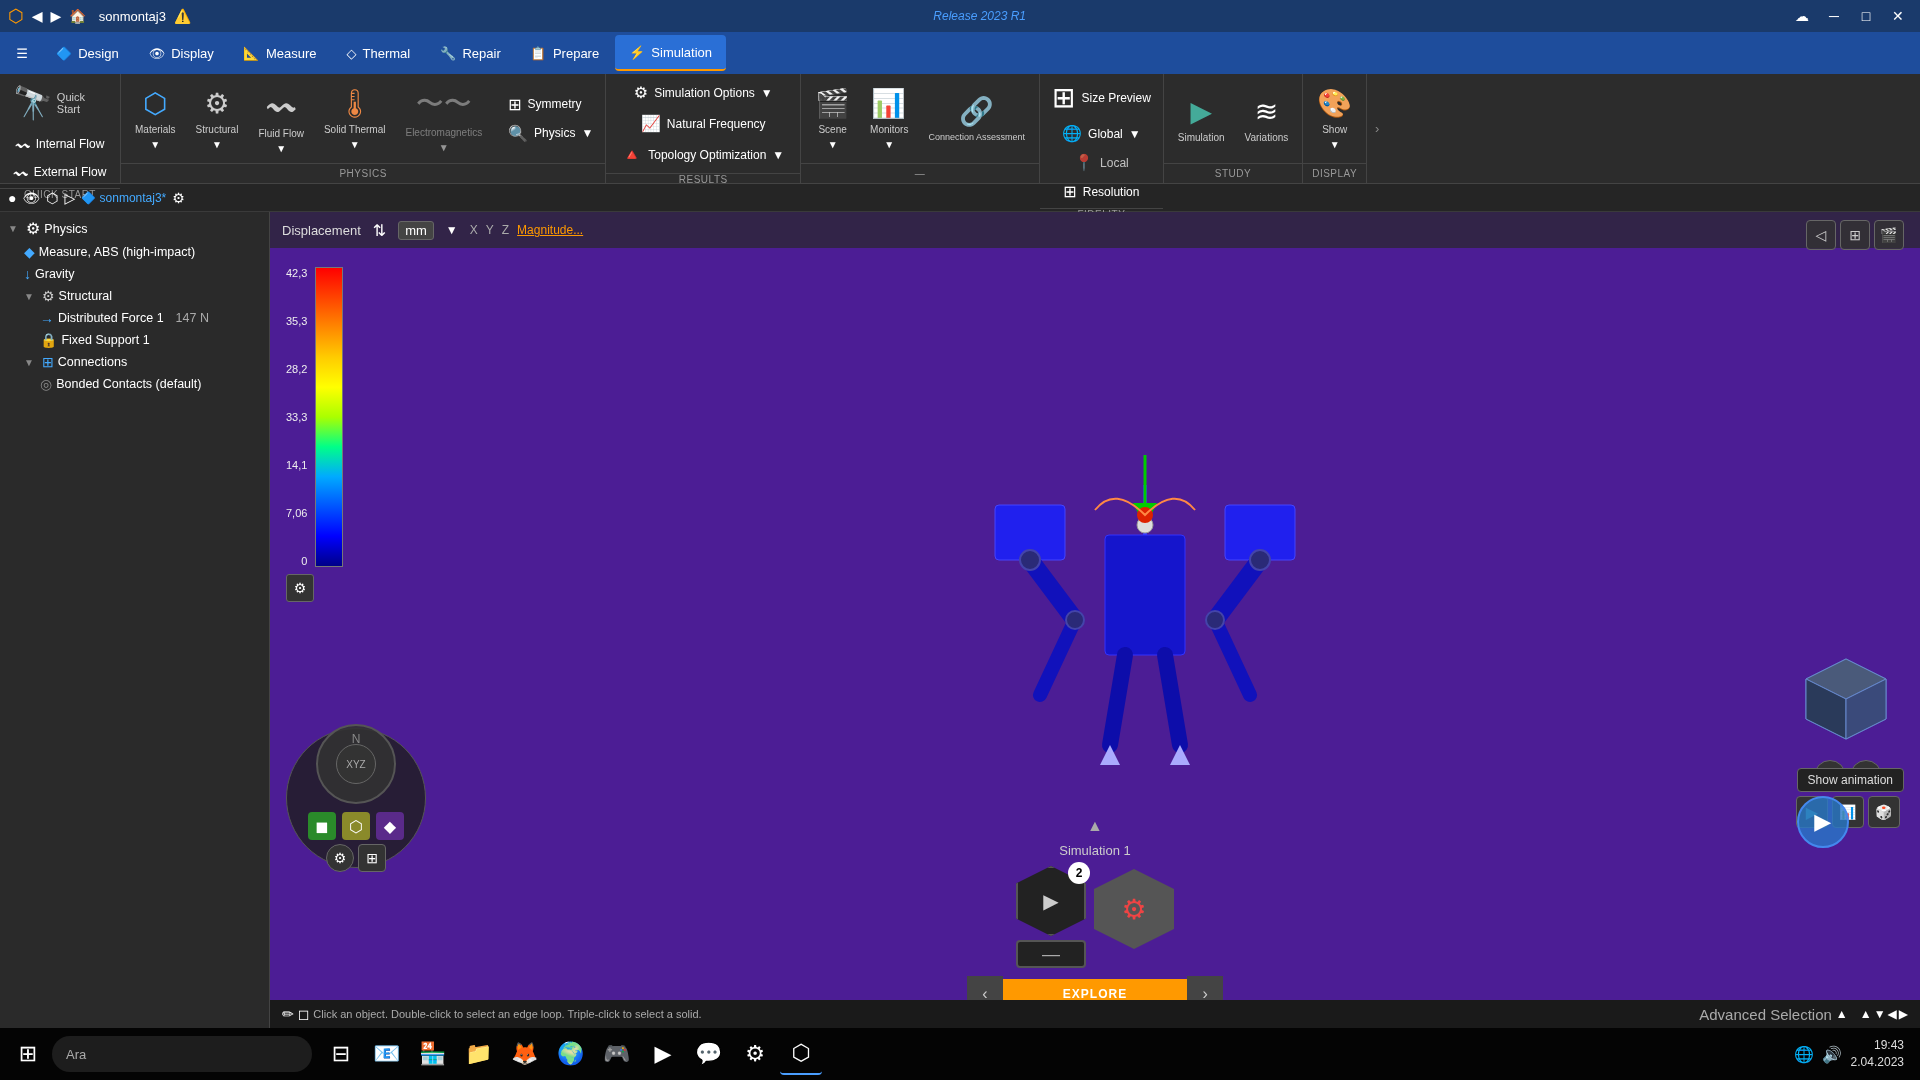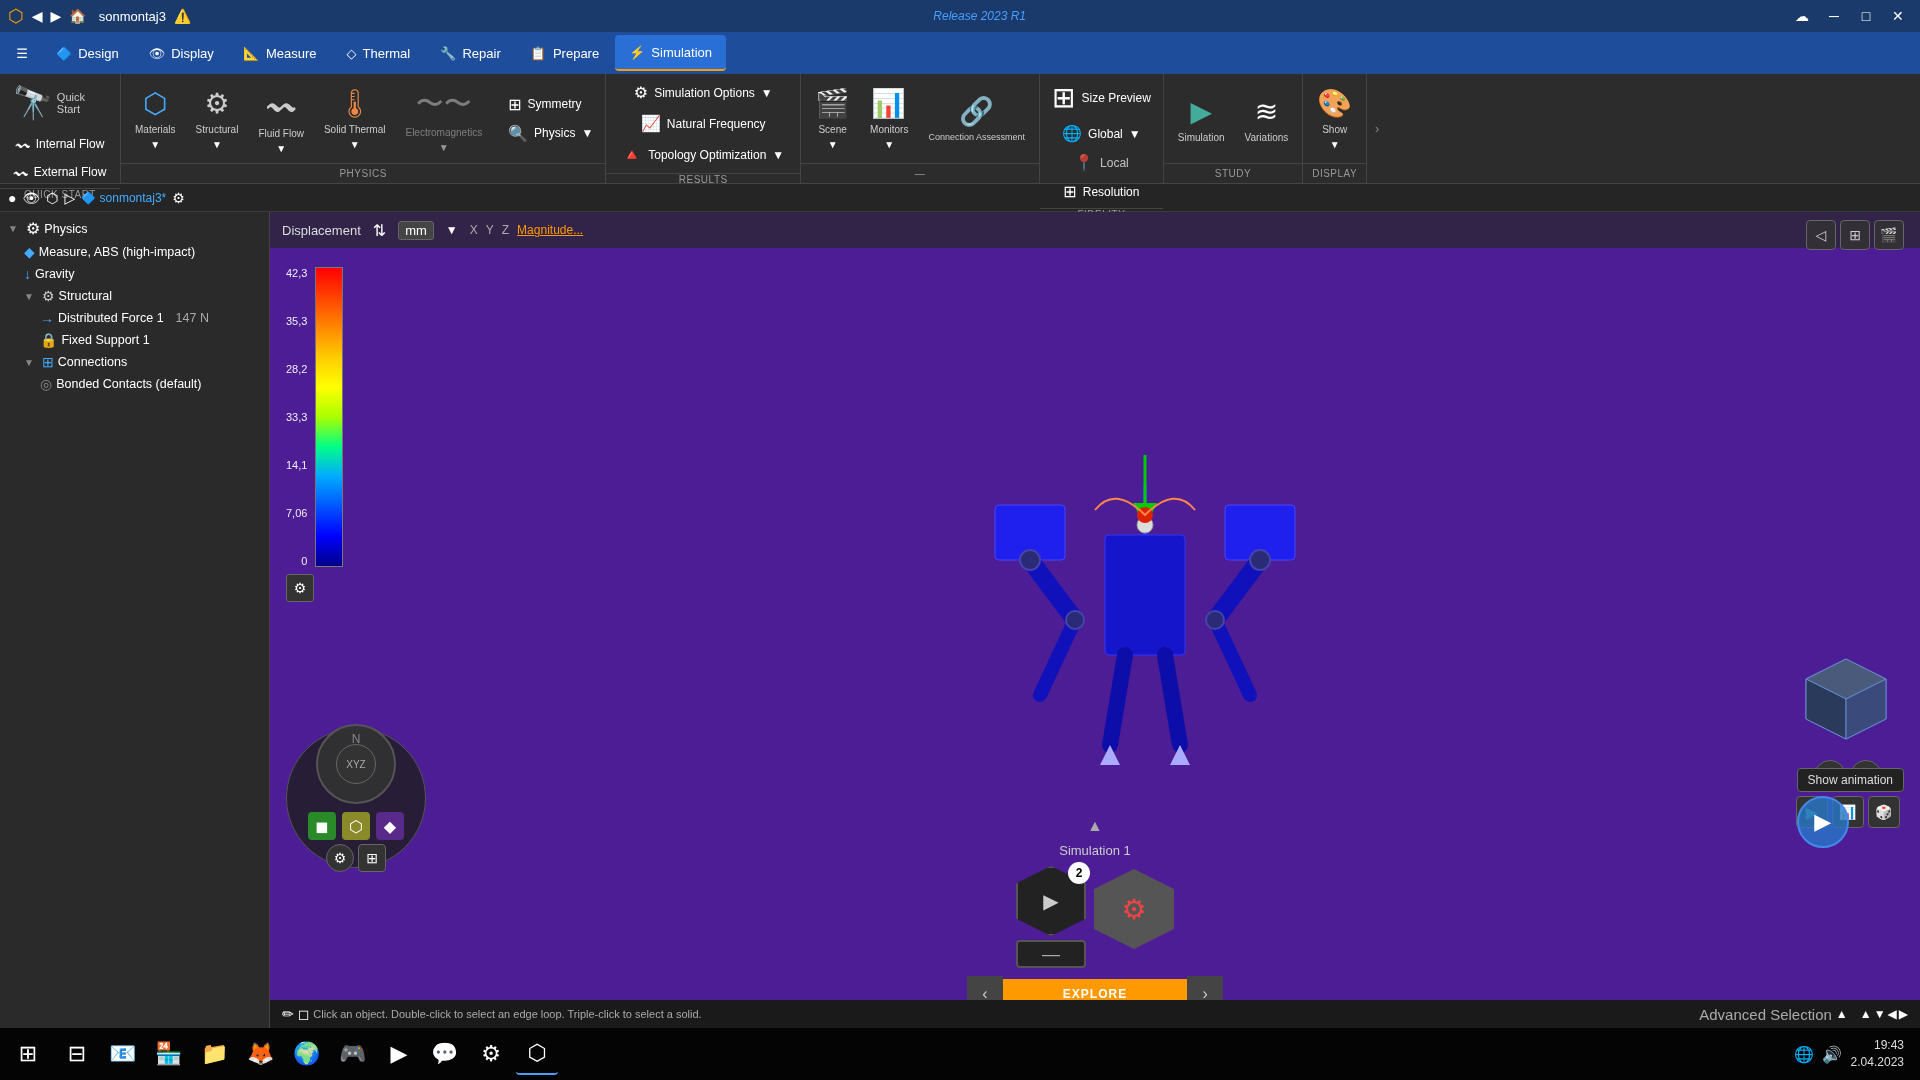--- a/index.html
+++ b/index.html
@@ -905,20 +905,21 @@
         <span style="font-size:12px;cursor:pointer;">◀</span>
         <span style="font-size:12px;cursor:pointer;">▶</span>
       </div>
     </div>
   </div>
 
 </div>
 
 <div id="taskbar" style="position:fixed;bottom:0;left:0;right:0;height:52px;background:rgba(0,0,0,0.9);display:flex;align-items:center;padding:0 8px;gap:4px;z-index:100;">
   <div class="tb-start">⊞</div>
+  <input type="text" class="tb-search" placeholder="Ara" style="">
   <div class="tb-icons">
     <div class="tb-icon">⊟</div>
     <div class="tb-icon">📧</div>
     <div class="tb-icon">🏪</div>
     <div class="tb-icon">📁</div>
     <div class="tb-icon">🦊</div>
     <div class="tb-icon">🌍</div>
     <div class="tb-icon">🎮</div>
     <div class="tb-icon">▶</div>
     <div class="tb-icon">💬</div>

